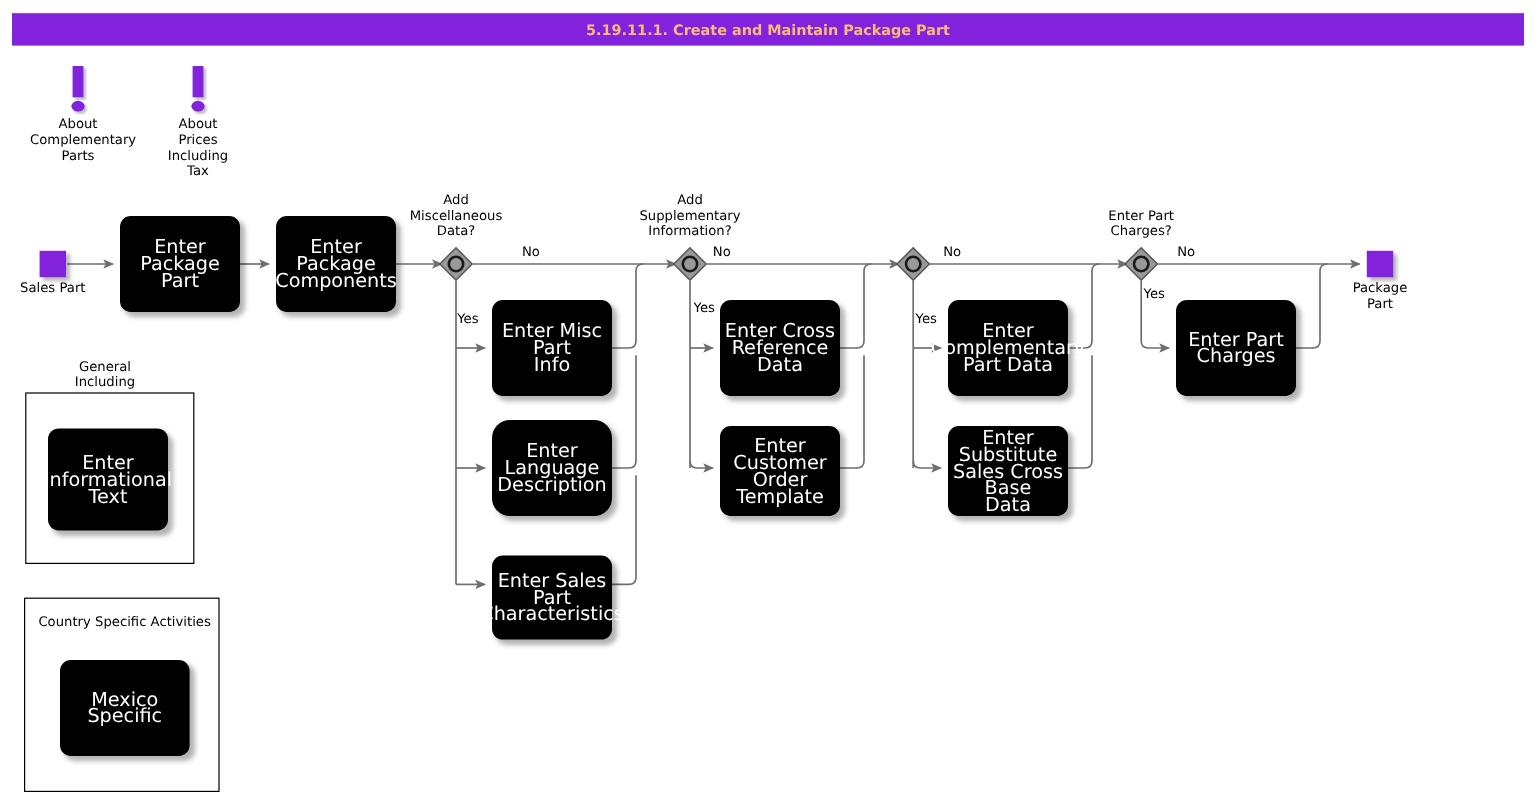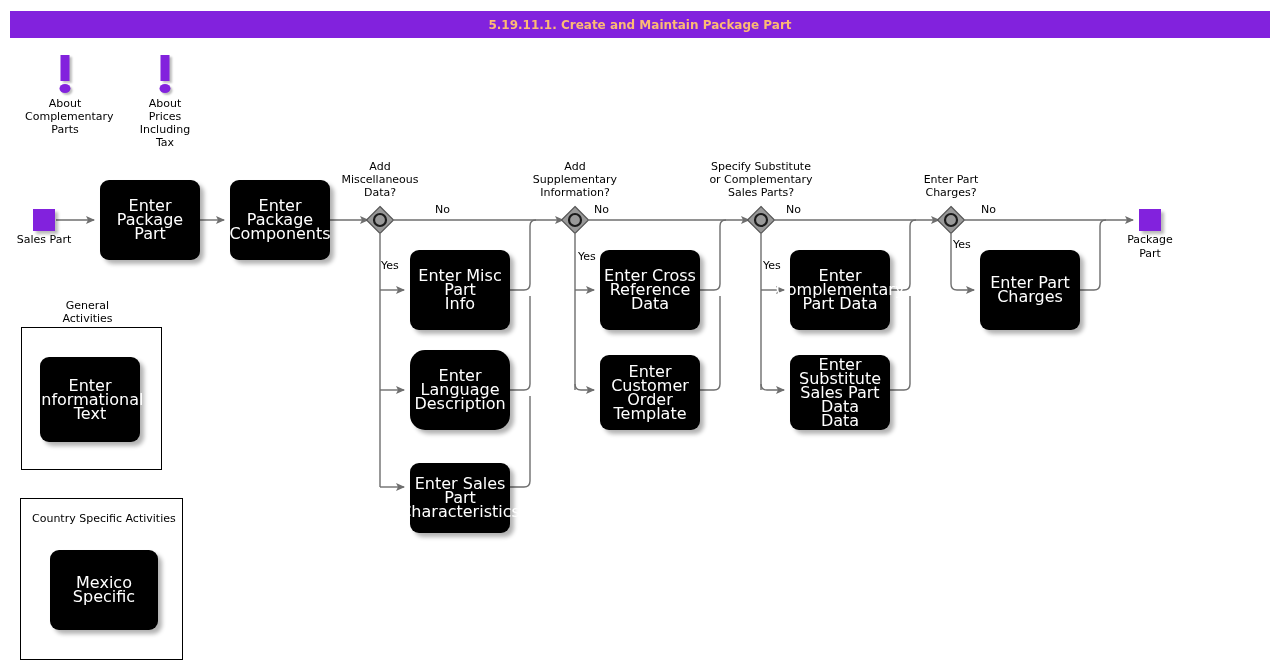--- a/index.html
+++ b/index.html
@@ -202,21 +202,21 @@
 Reference Data</div>
 
   <div class="act" style="left: 600px; top: 355px; width: 100px; height: 75px; white-space: pre-line;">Enter Customer
 Order Template</div>
 
   <div class="act" style="left: 790px; top: 250px; width: 100px; height: 80px; white-space: pre-line;">Enter
 Complementary
 Part Data</div>
 
   <div class="act" style="left: 790px; top: 355px; width: 100px; height: 75px; white-space: pre-line;">Enter Substitute
-Sales Part Data
+Sales Cross Base
 Data</div>
 
   <div class="act" style="left: 980px; top: 250px; width: 100px; height: 80px; white-space: pre-line;">Enter Part
 Charges</div>
 
   <div class="act" style="left: 40px; top: 357px; width: 100px; height: 85px; white-space: pre-line;">Enter
 Informational
 Text</div>
 
   <div class="act" style="left:50px;top:550px;width:108px;height:80px;">Mexico Specific</div>
@@ -238,23 +238,20 @@
 Information?</div>
   <div class="decision" style="left:560px;top:205px;">
     <svg width="30" height="30" viewBox="0 0 30 30">
       <path d="M15,1.5 L28.5,15 L15,28.5 L1.5,15 Z" fill="#999999" stroke="#555555" stroke-width="1.2"></path>
       <circle cx="15" cy="15" r="6" fill="#999999" stroke="#1a1a1a" stroke-width="2.2"></circle>
     </svg>
   </div>
   <div class="edge-label" style="left:594px;top:203px;">No</div>
   <div class="edge-label" style="left:578px;top:250px;">Yes</div>
 
-  <div class="decision-label" style="left: 688px; top: 160px; width: 146px; white-space: pre-line;">Specify Substitute
-or Complementary
-Sales Parts?</div>
   <div class="decision" style="left:746px;top:205px;">
     <svg width="30" height="30" viewBox="0 0 30 30">
       <path d="M15,1.5 L28.5,15 L15,28.5 L1.5,15 Z" fill="#999999" stroke="#555555" stroke-width="1.2"></path>
       <circle cx="15" cy="15" r="6" fill="#999999" stroke="#1a1a1a" stroke-width="2.2"></circle>
     </svg>
   </div>
   <div class="edge-label" style="left:786px;top:203px;">No</div>
   <div class="edge-label" style="left:763px;top:259px;">Yes</div>
 
   <div class="decision-label" style="left: 891px; top: 173px; width: 120px; white-space: pre-line;">Enter Part
@@ -262,19 +259,19 @@
   <div class="decision" style="left:936px;top:205px;">
     <svg width="30" height="30" viewBox="0 0 30 30">
       <path d="M15,1.5 L28.5,15 L15,28.5 L1.5,15 Z" fill="#999999" stroke="#555555" stroke-width="1.2"></path>
       <circle cx="15" cy="15" r="6" fill="#999999" stroke="#1a1a1a" stroke-width="2.2"></circle>
     </svg>
   </div>
   <div class="edge-label" style="left:981px;top:203px;">No</div>
   <div class="edge-label" style="left:953px;top:238px;">Yes</div>
 
   <div class="group-title-out" style="left: 30px; top: 299px; width: 115px; white-space: pre-line;">General
-Activities</div>
+Including</div>
   <div class="group" style="left:21px;top:327px;width:139px;height:141px;"></div>
 
   <div class="group" style="left:20px;top:498px;width:161px;height:160px;"></div>
   <div class="group-title-in" style="left:32px;top:512px;text-align:right;">Country Specific Activities</div>
 
 </div>
 
 </body></html>

